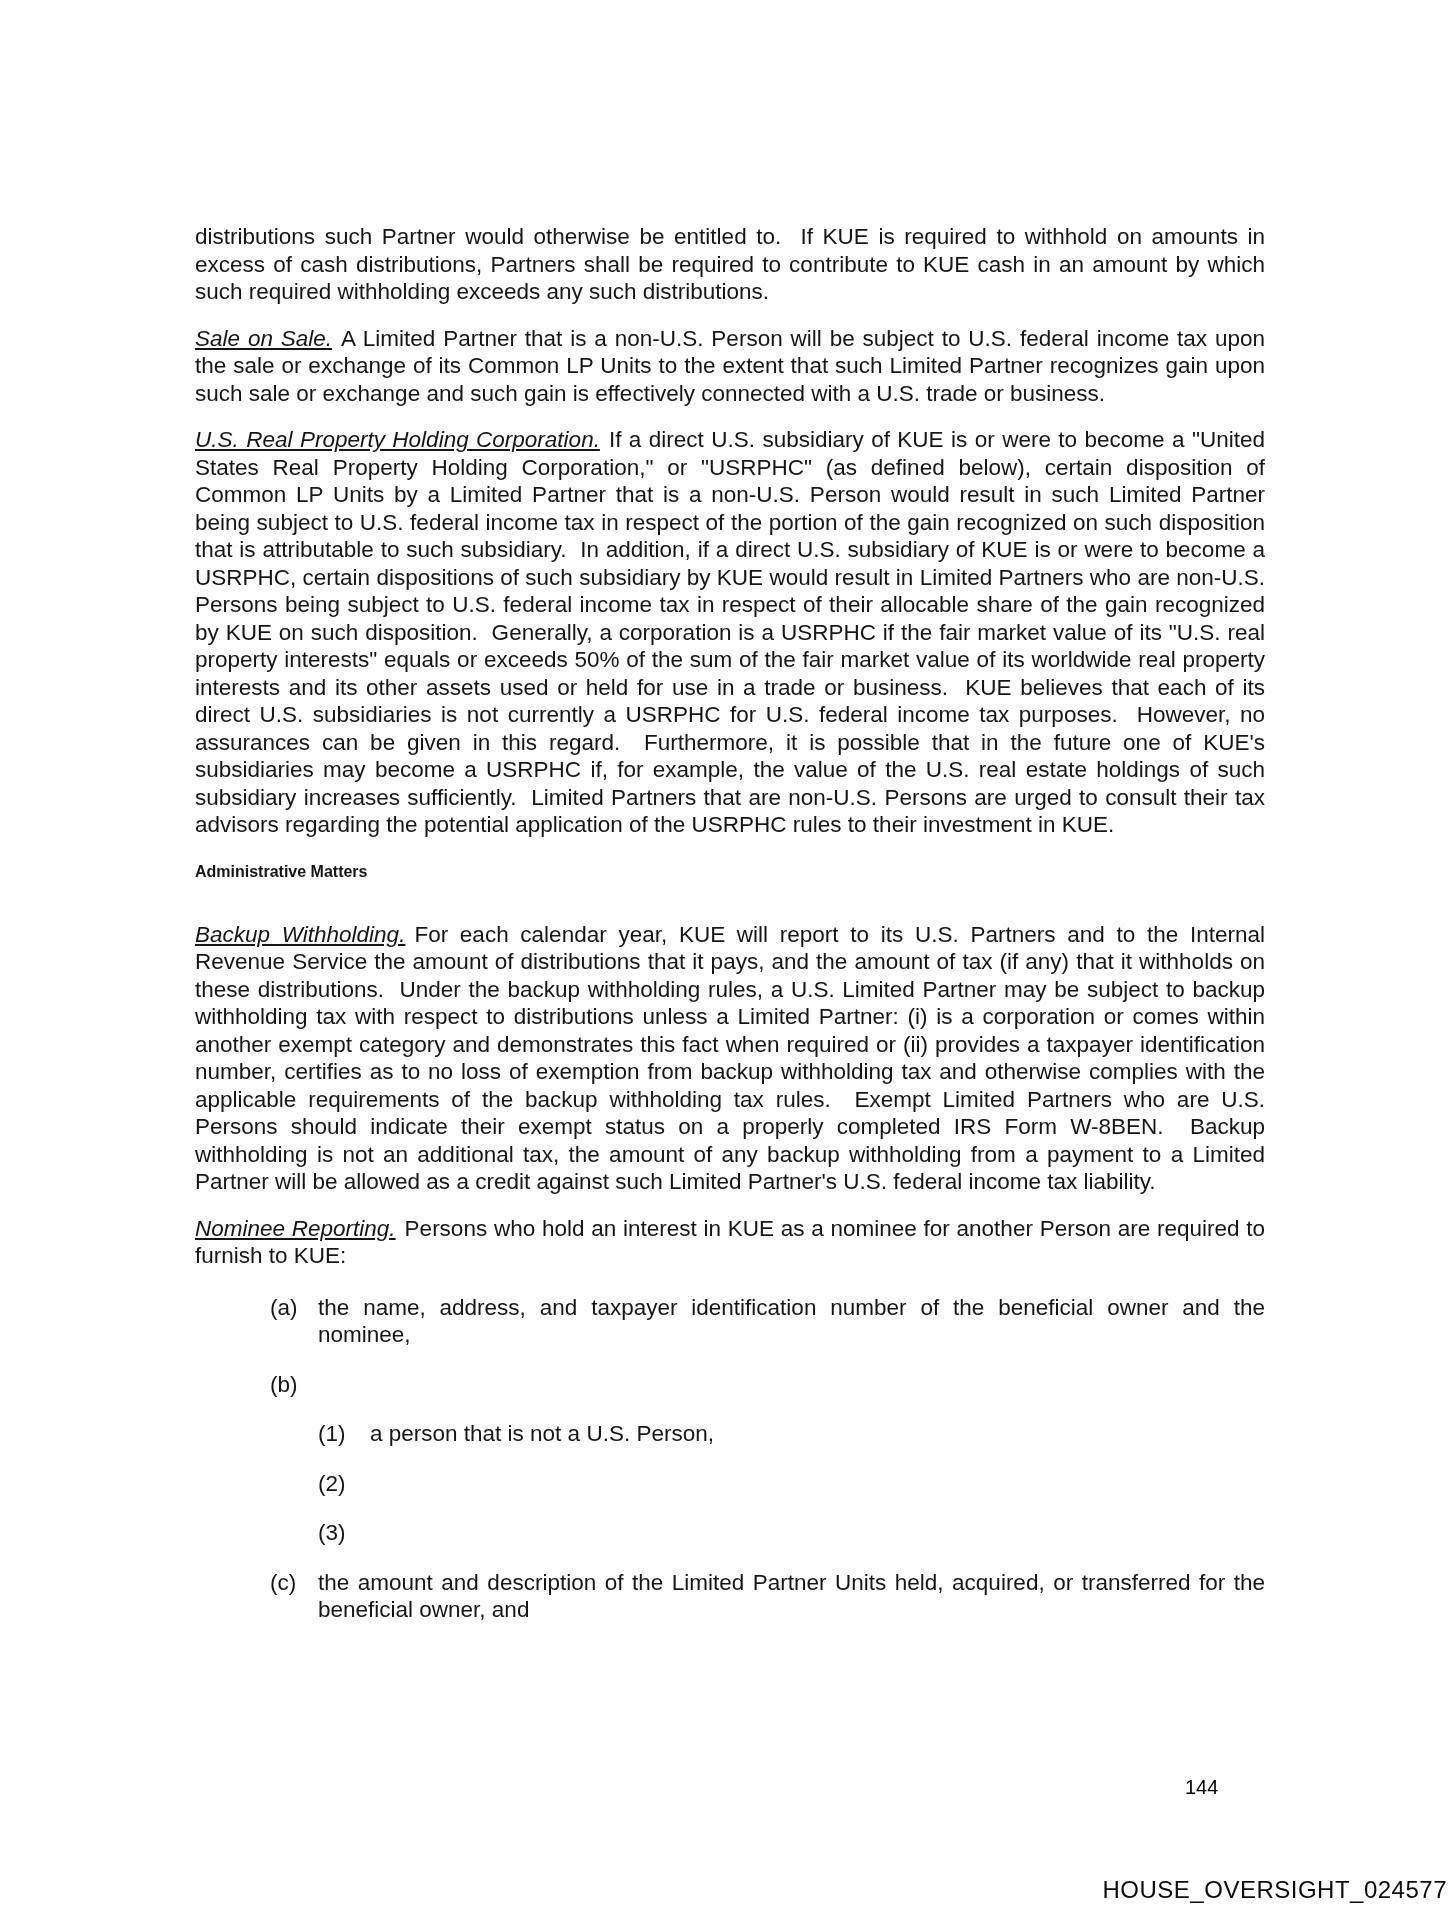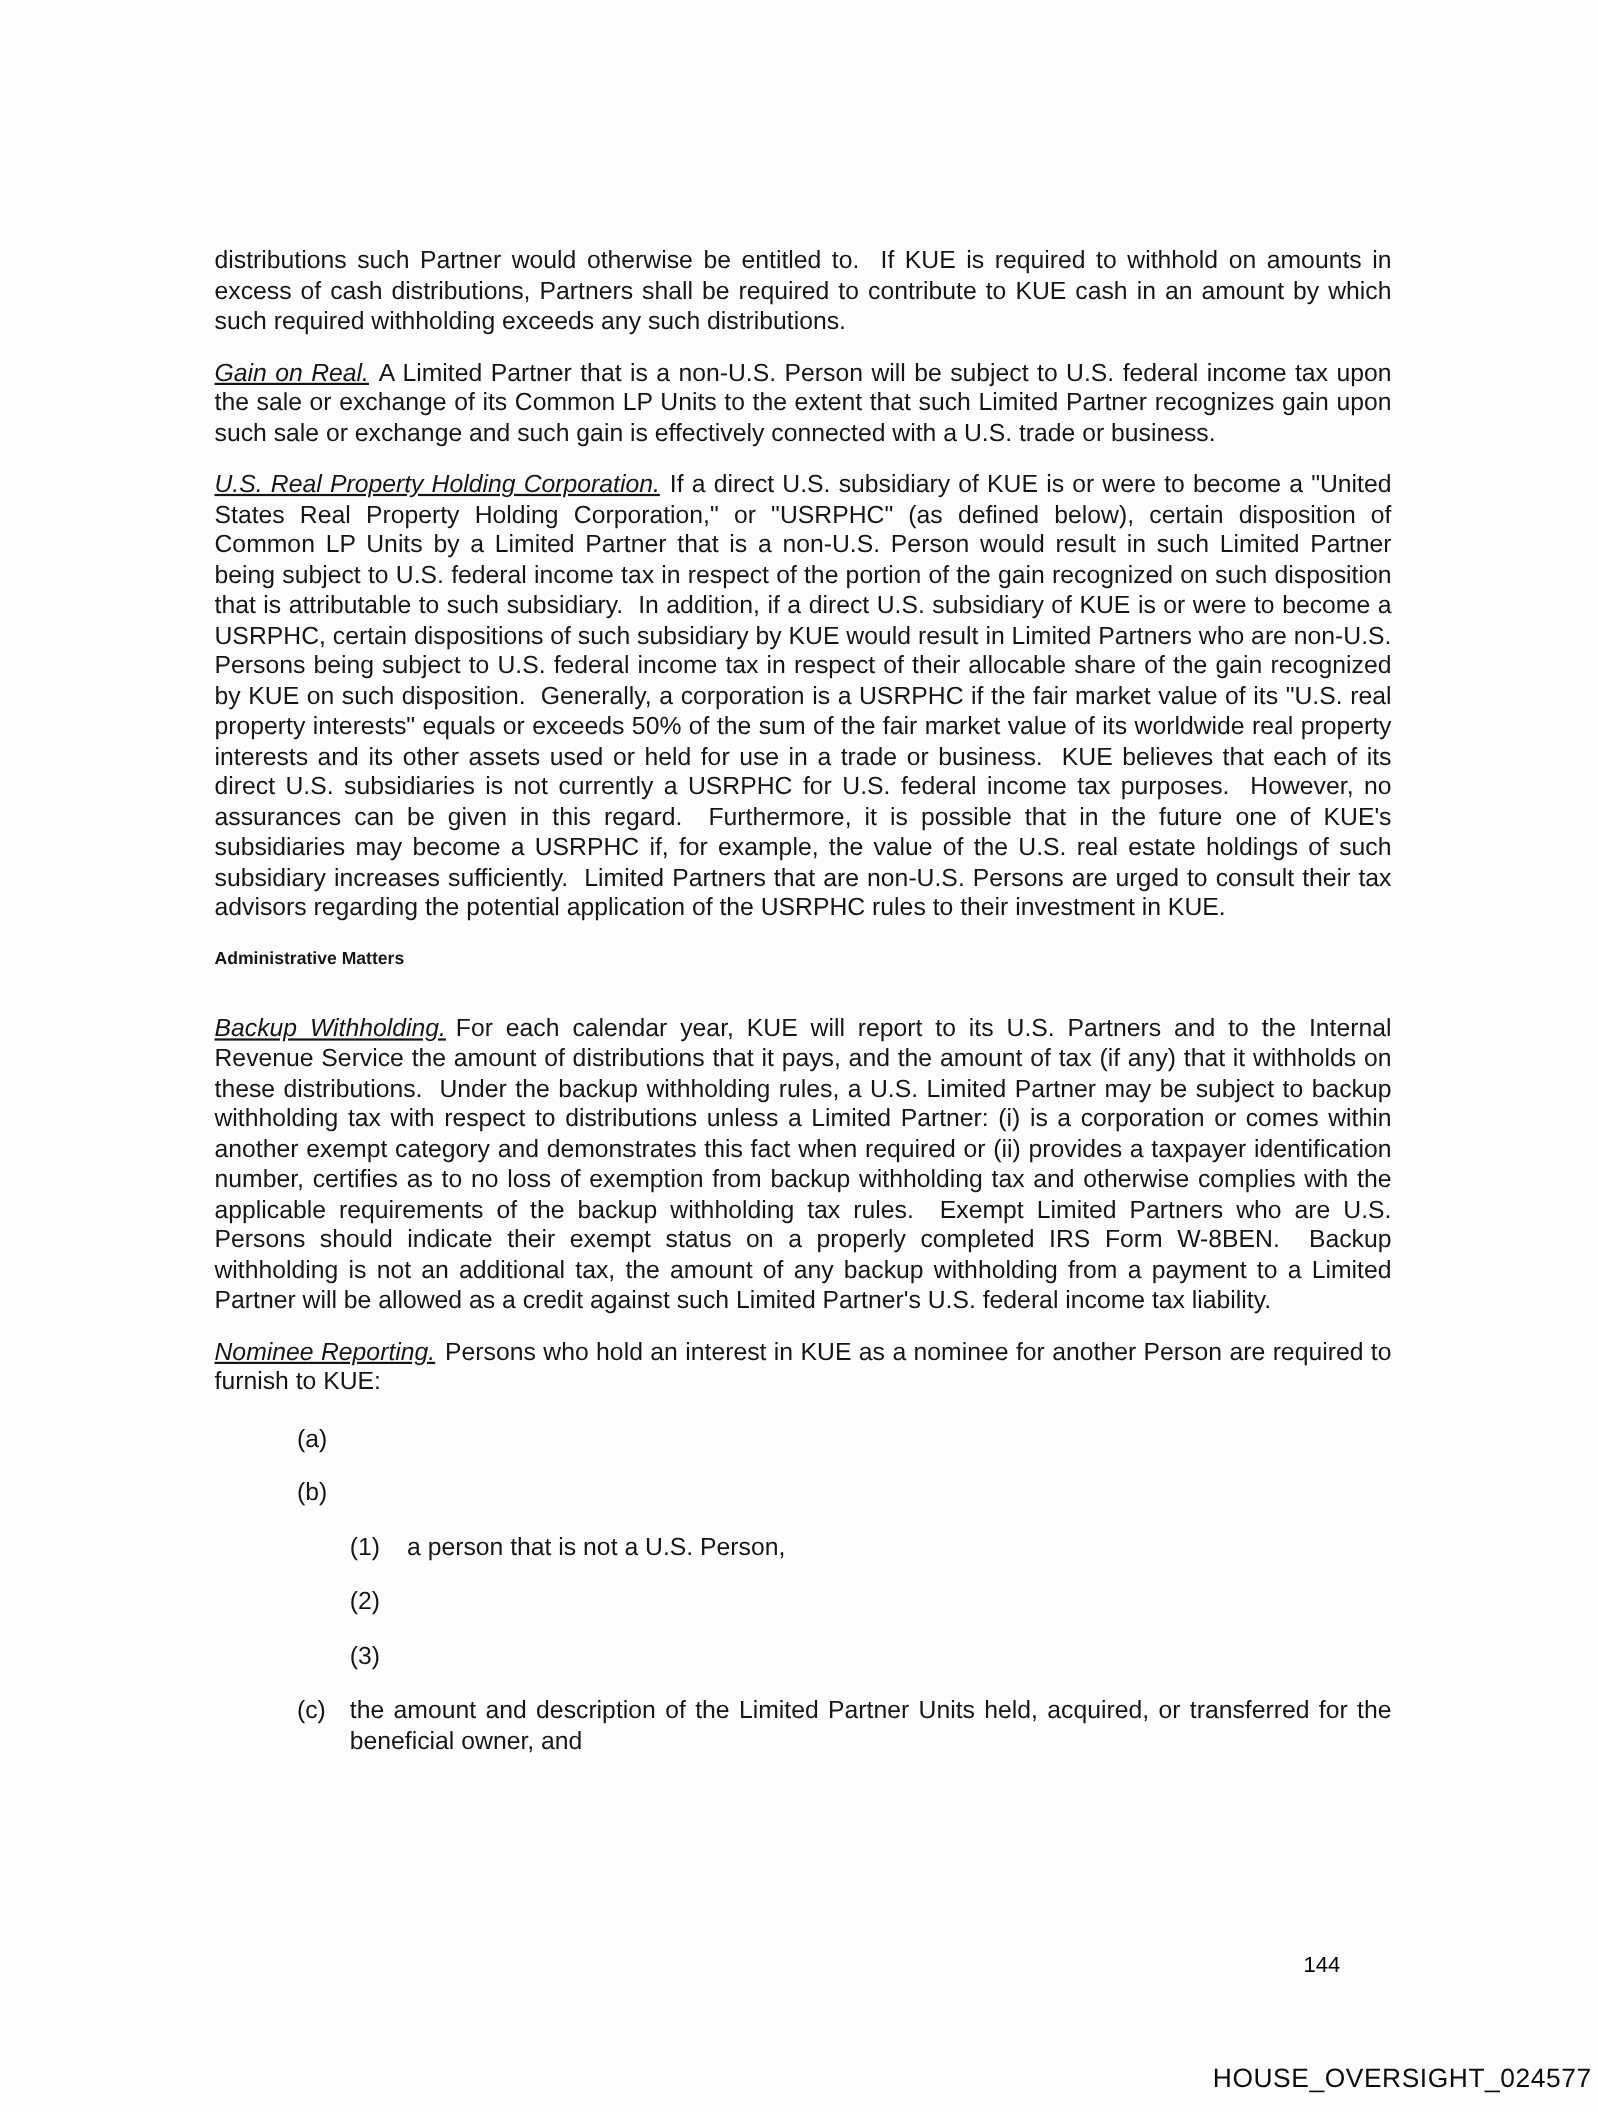--- a/index.html
+++ b/index.html
@@ -83,34 +83,35 @@
   }
 </style>
 </head>
 <body>
 
 <div class="page">
   <div class="content">
 
     <p class="para"><span class="body-text">distributions such Partner would otherwise be entitled to.&nbsp; If KUE is required to withhold on amounts in excess of cash distributions, Partners shall be required to contribute to KUE cash in an amount by which such required withholding exceeds any such distributions.</span></p>
 
-    <p class="para"><span class="lead">Gain on Real.</span><span class="body-text">A Limited Partner that is a non-U.S. Person will be subject to U.S. federal income tax upon the sale or exchange of its Common LP Units to the extent that such Limited Partner recognizes gain upon such sale or exchange and such gain is effectively connected with a U.S. trade or business.</span></p>
+    <p class="para"><span class="lead">Sale on Sale.</span><span class="body-text">A Limited Partner that is a non-U.S. Person will be subject to U.S. federal income tax upon the sale or exchange of its Common LP Units to the extent that such Limited Partner recognizes gain upon such sale or exchange and such gain is effectively connected with a U.S. trade or business.</span></p>
 
     <p class="para"><span class="lead">U.S. Real Property Holding Corporation.</span><span class="body-text">If a direct U.S. subsidiary of KUE is or were to become a "United States Real Property Holding Corporation," or "USRPHC" (as defined below), certain disposition of Common LP Units by a Limited Partner that is a non-U.S. Person would result in such Limited Partner being subject to U.S. federal income tax in respect of the portion of the gain recognized on such disposition that is attributable to such subsidiary.&nbsp; In addition, if a direct U.S. subsidiary of KUE is or were to become a USRPHC, certain dispositions of such subsidiary by KUE would result in Limited Partners who are non-U.S. Persons being subject to U.S. federal income tax in respect of their allocable share of the gain recognized by KUE on such disposition.&nbsp; Generally, a corporation is a USRPHC if the fair market value of its "U.S. real property interests" equals or exceeds 50% of the sum of the fair market value of its worldwide real property interests and its other assets used or held for use in a trade or business.&nbsp; KUE believes that each of its direct U.S. subsidiaries is not currently a USRPHC for U.S. federal income tax purposes.&nbsp; However, no assurances can be given in this regard.&nbsp; Furthermore, it is possible that in the future one of KUE's subsidiaries may become a USRPHC if, for example, the value of the U.S. real estate holdings of such subsidiary increases sufficiently.&nbsp; Limited Partners that are non-U.S. Persons are urged to consult their tax advisors regarding the potential application of the USRPHC rules to their investment in KUE.</span></p>
 
     <h2 class="heading">Administrative Matters</h2>
 
     <p class="para"><span class="lead">Backup Withholding.</span><span class="body-text">For each calendar year, KUE will report to its U.S. Partners and to the Internal Revenue Service the amount of distributions that it pays, and the amount of tax (if any) that it withholds on these distributions.&nbsp; Under the backup withholding rules, a U.S. Limited Partner may be subject to backup withholding tax with respect to distributions unless a Limited Partner: (i) is a corporation or comes within another exempt category and demonstrates this fact when required or (ii) provides a taxpayer identification number, certifies as to no loss of exemption from backup withholding tax and otherwise complies with the applicable requirements of the backup withholding tax rules.&nbsp; Exempt Limited Partners who are U.S. Persons should indicate their exempt status on a properly completed IRS Form W-8BEN.&nbsp; Backup withholding is not an additional tax, the amount of any backup withholding from a payment to a Limited Partner will be allowed as a credit against such Limited Partner's U.S. federal income tax liability.</span></p>
 
     <p class="para"><span class="lead">Nominee Reporting.</span><span class="body-text">Persons who hold an interest in KUE as a nominee for another Person are required to furnish to KUE:</span></p>
 
     <div class="list">
 
       <div class="li level1">
         <span class="marker">(a)</span>
+        <span class="li-text">the name, address, and taxpayer identification number of the beneficial owner and the nominee,</span>
       </div>
 
       <div class="li level1">
         <span class="marker">(b)</span>
       </div>
 
       <div class="li level2">
         <span class="marker">(1)</span>
         <span class="li-text">a person that is not a U.S. Person,</span>
       </div>

